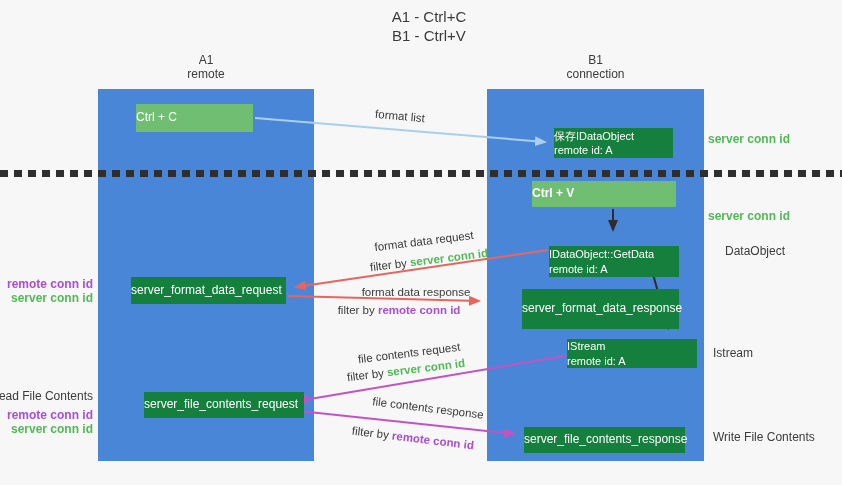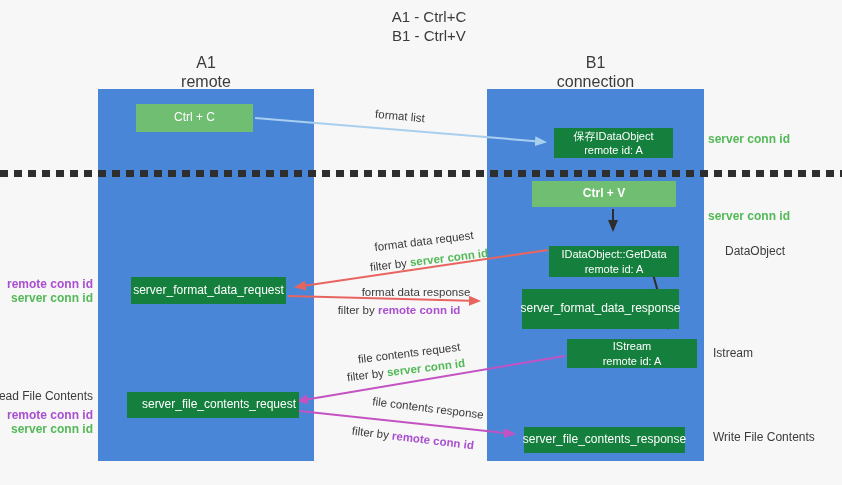--- a/index.html
+++ b/index.html
@@ -18,21 +18,21 @@
     text-align: center;
     font-size: 15px;
     line-height: 1.25;
     z-index: 6;
     padding-left: 8px;
   }
   .colhead {
     position: absolute;
     top: 53px;
     text-align: center;
-    font-size: 16px;
+    font-size: 12px;
     line-height: 1.2;
     z-index: 6;
   }
   .colhead.a { left: 98px; width: 216px; }
   .colhead.b { left: 487px; width: 217px; }
   .column {
     position: absolute;
     top: 89px;
     height: 372px;
     background: #4a86d8;
@@ -51,21 +51,21 @@
     position: absolute;
     left: 0; top: 0;
     width: 842px; height: 485px;
     z-index: 3;
     pointer-events: none;
   }
   .box {
     position: absolute;
     display: flex;
     flex-direction: column;
-    align-items: center;
+    align-items: flex-start;
     justify-content: center;
     text-align: center;
     color: #ffffff;
     z-index: 4;
     line-height: 1.3;
   }
   .box.green { background: #6fbe72; font-size: 12px; }
   .box.orange { background: #15803d; font-size: 11px; }
   .box.single { font-size: 12px; }
   .elabel {
@@ -158,21 +158,21 @@
 
   <div class="box orange single" style="left:488px; top:289px; width:157px; height:40px;margin-left:34px;">
     <span>server_format_data_response</span>
   </div>
 
   <div class="box orange" style="left:567px; top:339px; width:130px; height:29px;">
     <span>IStream</span>
     <span>remote id: A</span>
   </div>
 
-  <div class="box orange single" style="left:127px; top:392px; width:160px; height:26px;padding-left:12px;">
+  <div class="box orange single" style="left:144px; top:392px; width:160px; height:26px;">
     <span>server_file_contents_request</span>
   </div>
 
   <div class="box orange single" style="left:524px; top:427px; width:161px; height:26px;">
     <span>server_file_contents_response</span>
   </div>
 
   <div class="elabel" style="left:400px; top:116px; transform:translate(-50%,-50%) rotate(5deg);">format list</div>
 
   <div class="elabel" style="left:424px; top:241px; transform:translate(-50%,-50%) rotate(-7deg);">format data request</div>

